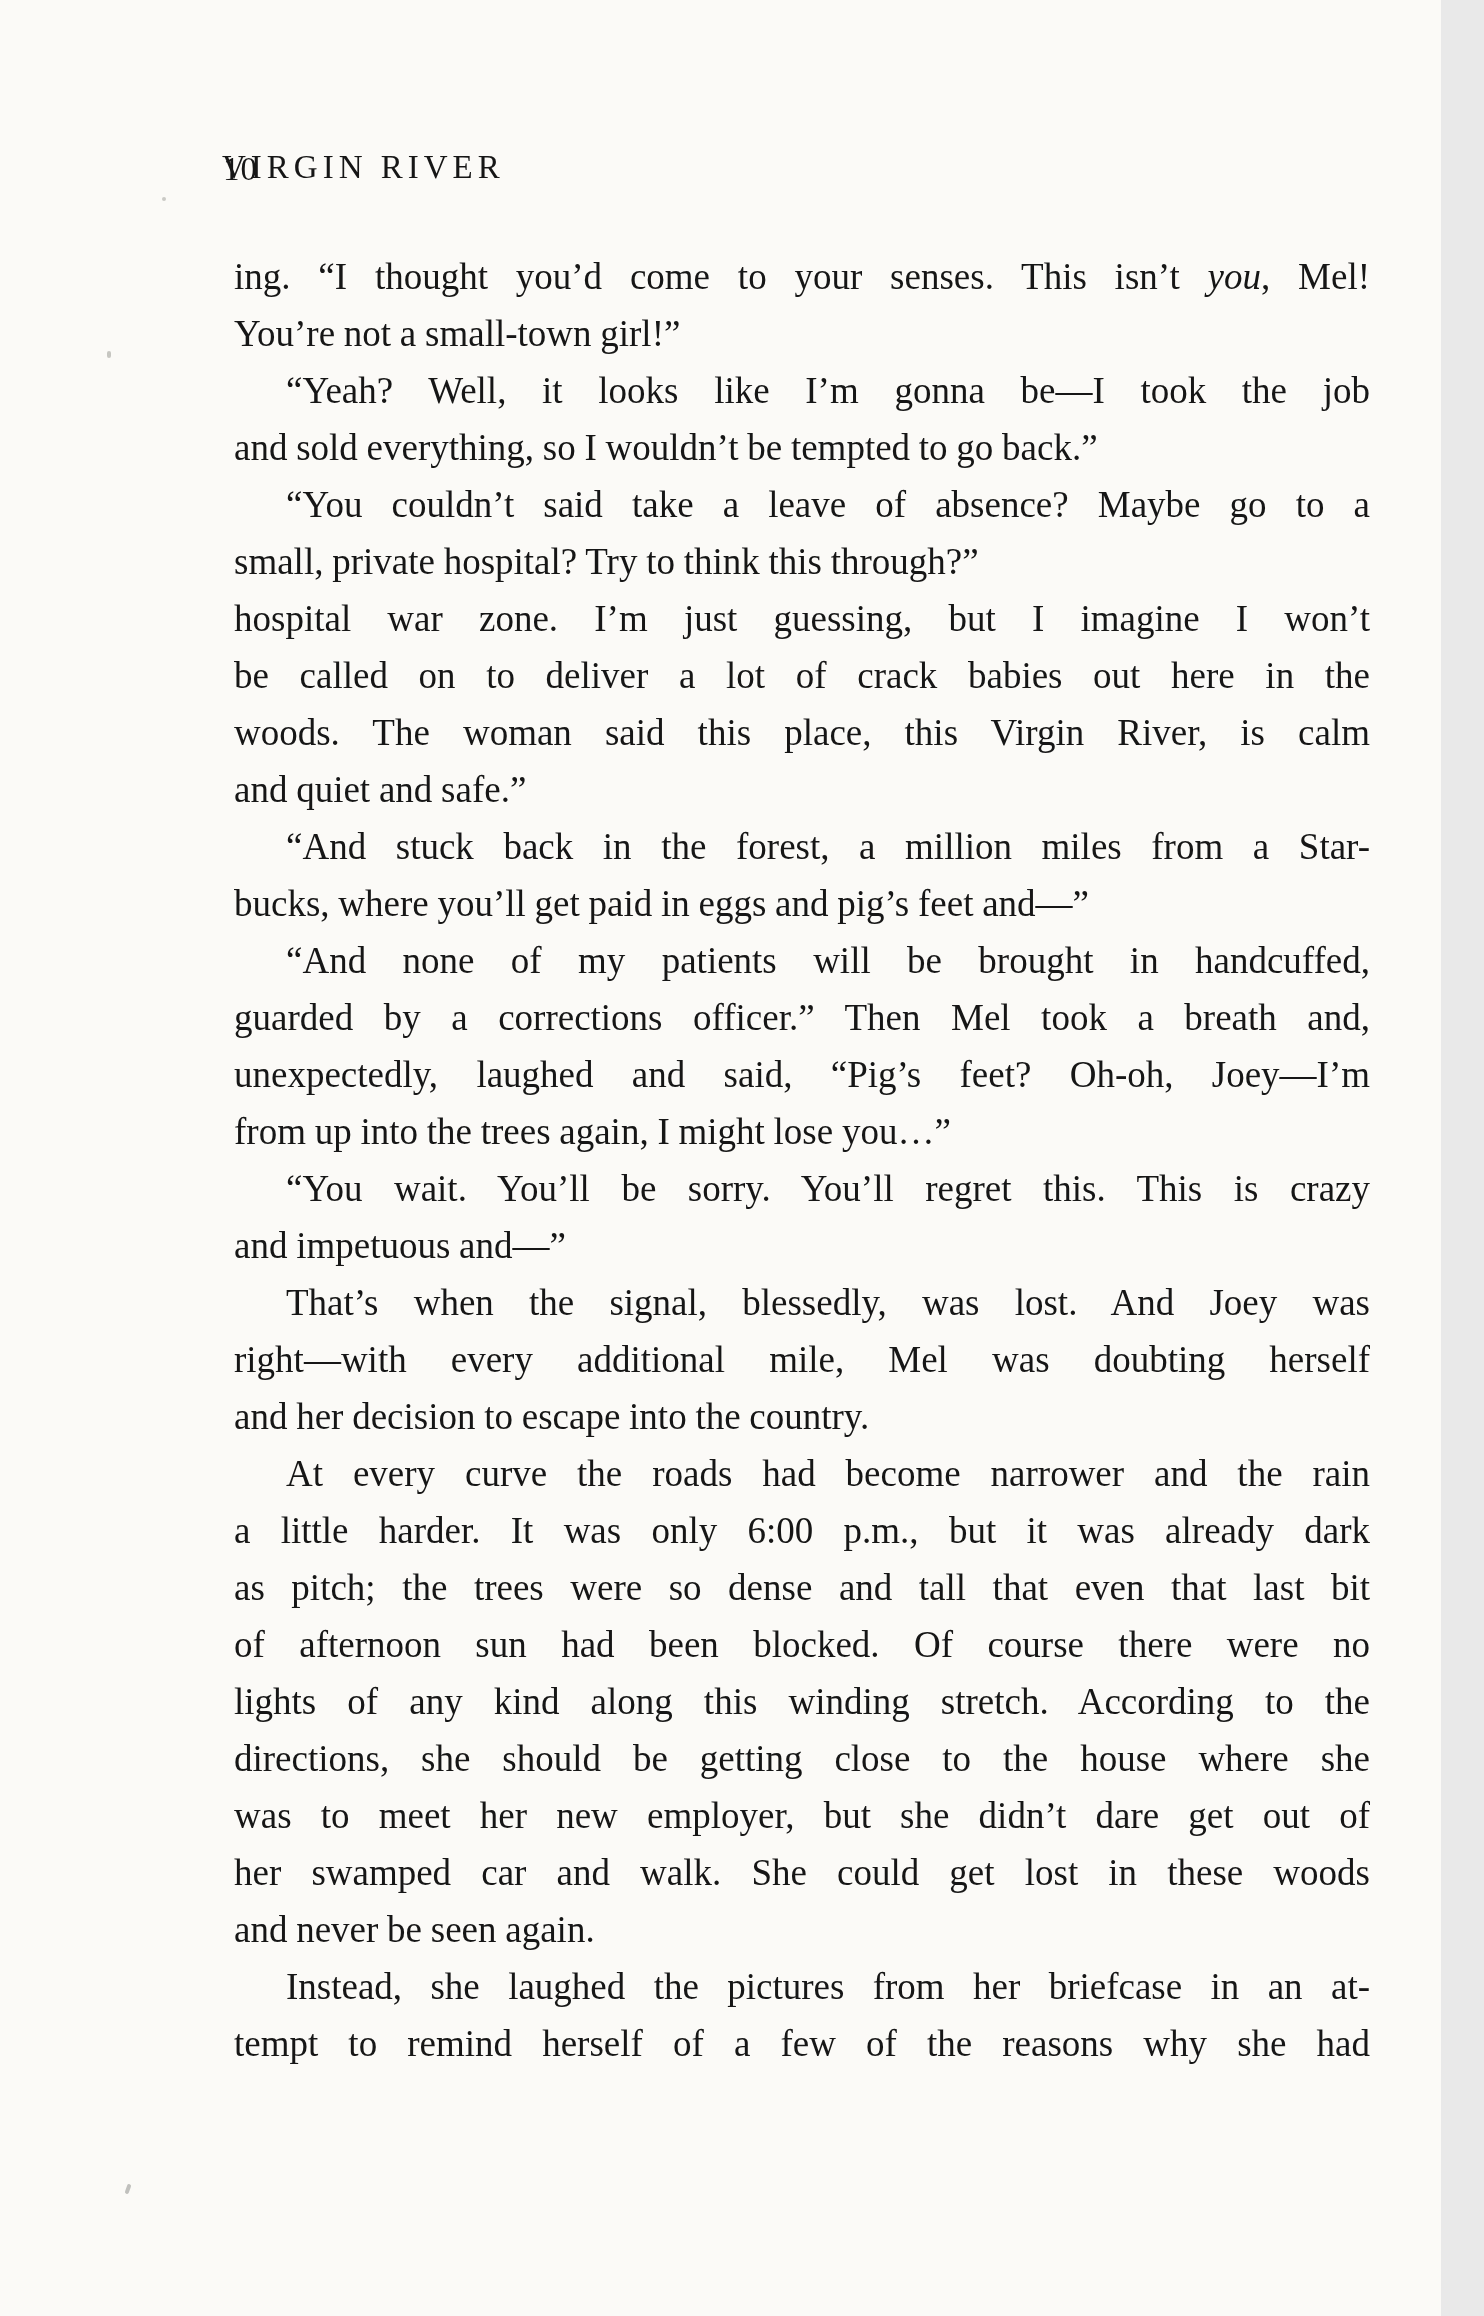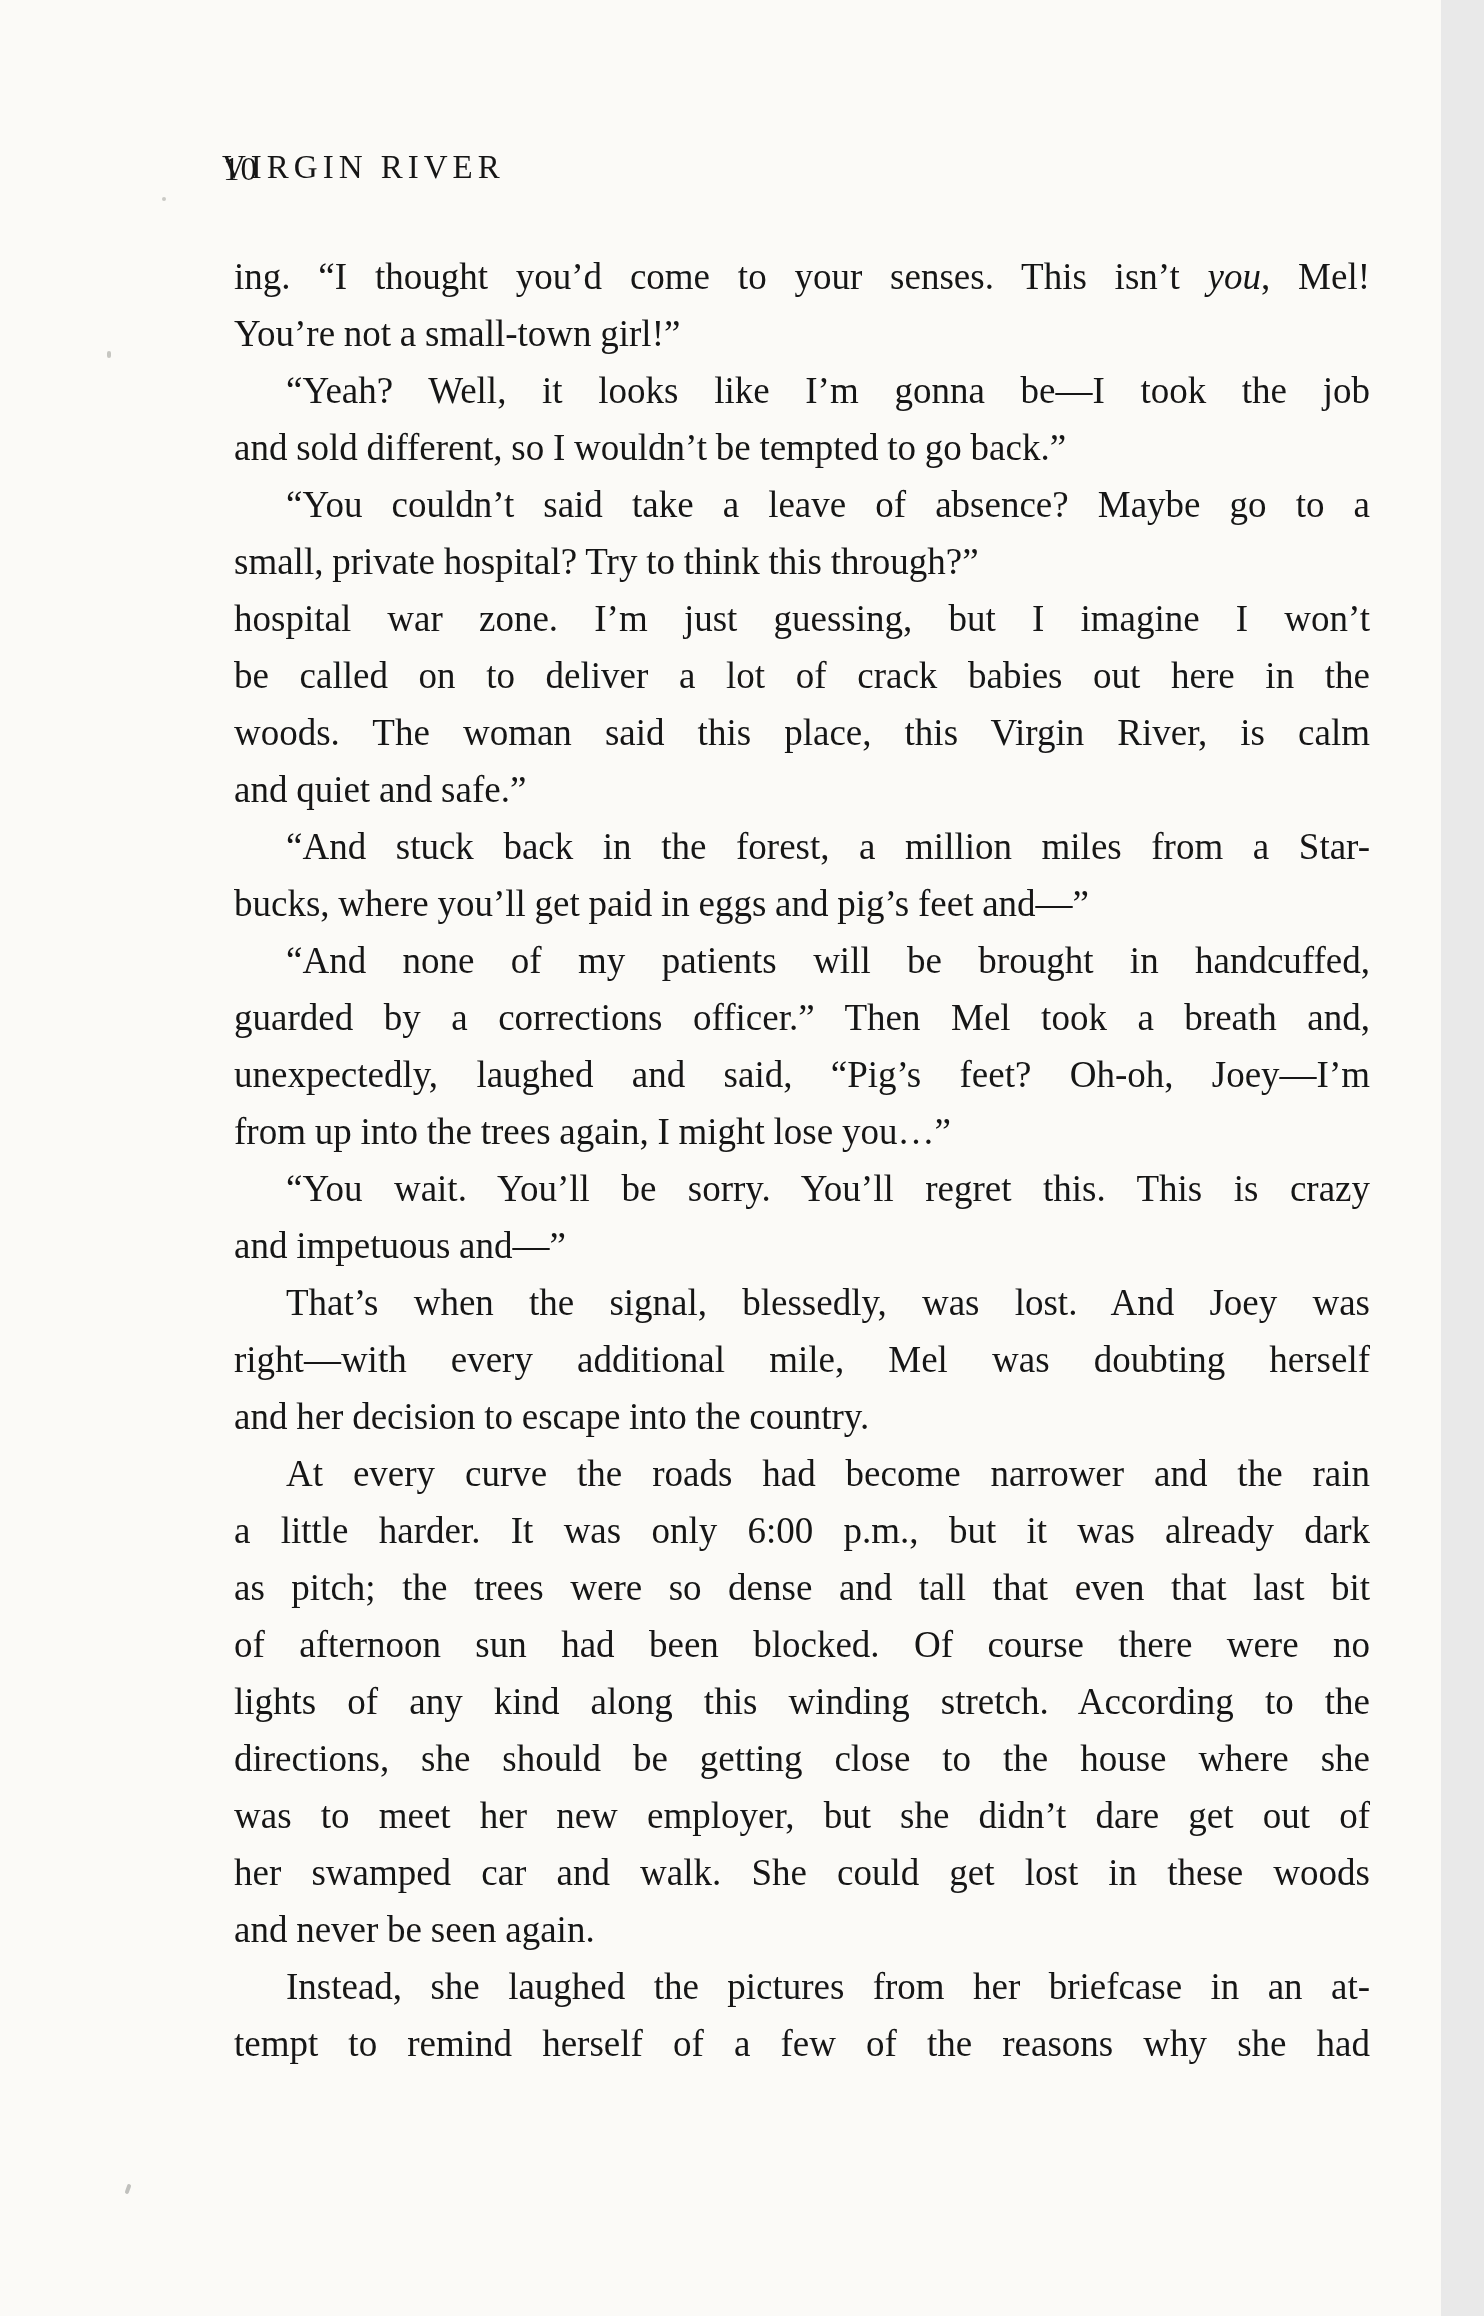--- a/index.html
+++ b/index.html
@@ -70,21 +70,21 @@
 <body>
 
 <div class="page" style="background: rgb(251, 250, 247); color: rgb(22, 22, 22);">
   <div class="folio">10</div>
   <div class="running-head">VIRGIN RIVER</div>
 
   <div class="body-text">
       <div class="line"><span>ing. “I thought you’d come to your senses. This isn’t </span><em>you</em><span>, Mel!</span></div>
       <div class="line par-end"><span>You’re not a small-town girl!”</span></div>
       <div class="line indent"><span>“Yeah? Well, it looks like I’m gonna be—I took the job</span></div>
-      <div class="line par-end"><span>and sold different, so I wouldn’t be tempted to go back.”</span></div>
+      <div class="line par-end"><span>and sold everything, so I wouldn’t be tempted to go back.”</span></div>
       <div class="line indent"><span>“You couldn’t said take a leave of absence? Maybe go to a</span></div>
       <div class="line par-end"><span>small, private hospital? Try to think this through?”</span></div>
       <div class="line"><span>hospital war zone. I’m just guessing, but I imagine I won’t</span></div>
       <div class="line"><span>be called on to deliver a lot of crack babies out here in the</span></div>
       <div class="line"><span>woods. The woman said this place, this Virgin River, is calm</span></div>
       <div class="line par-end"><span>and quiet and safe.”</span></div>
       <div class="line indent"><span>“And stuck back in the forest, a million miles from a Star-</span></div>
       <div class="line par-end"><span>bucks, where you’ll get paid in eggs and pig’s feet and—”</span></div>
       <div class="line indent"><span>“And none of my patients will be brought in handcuffed,</span></div>
       <div class="line"><span>guarded by a corrections officer.” Then Mel took a breath and,</span></div>

